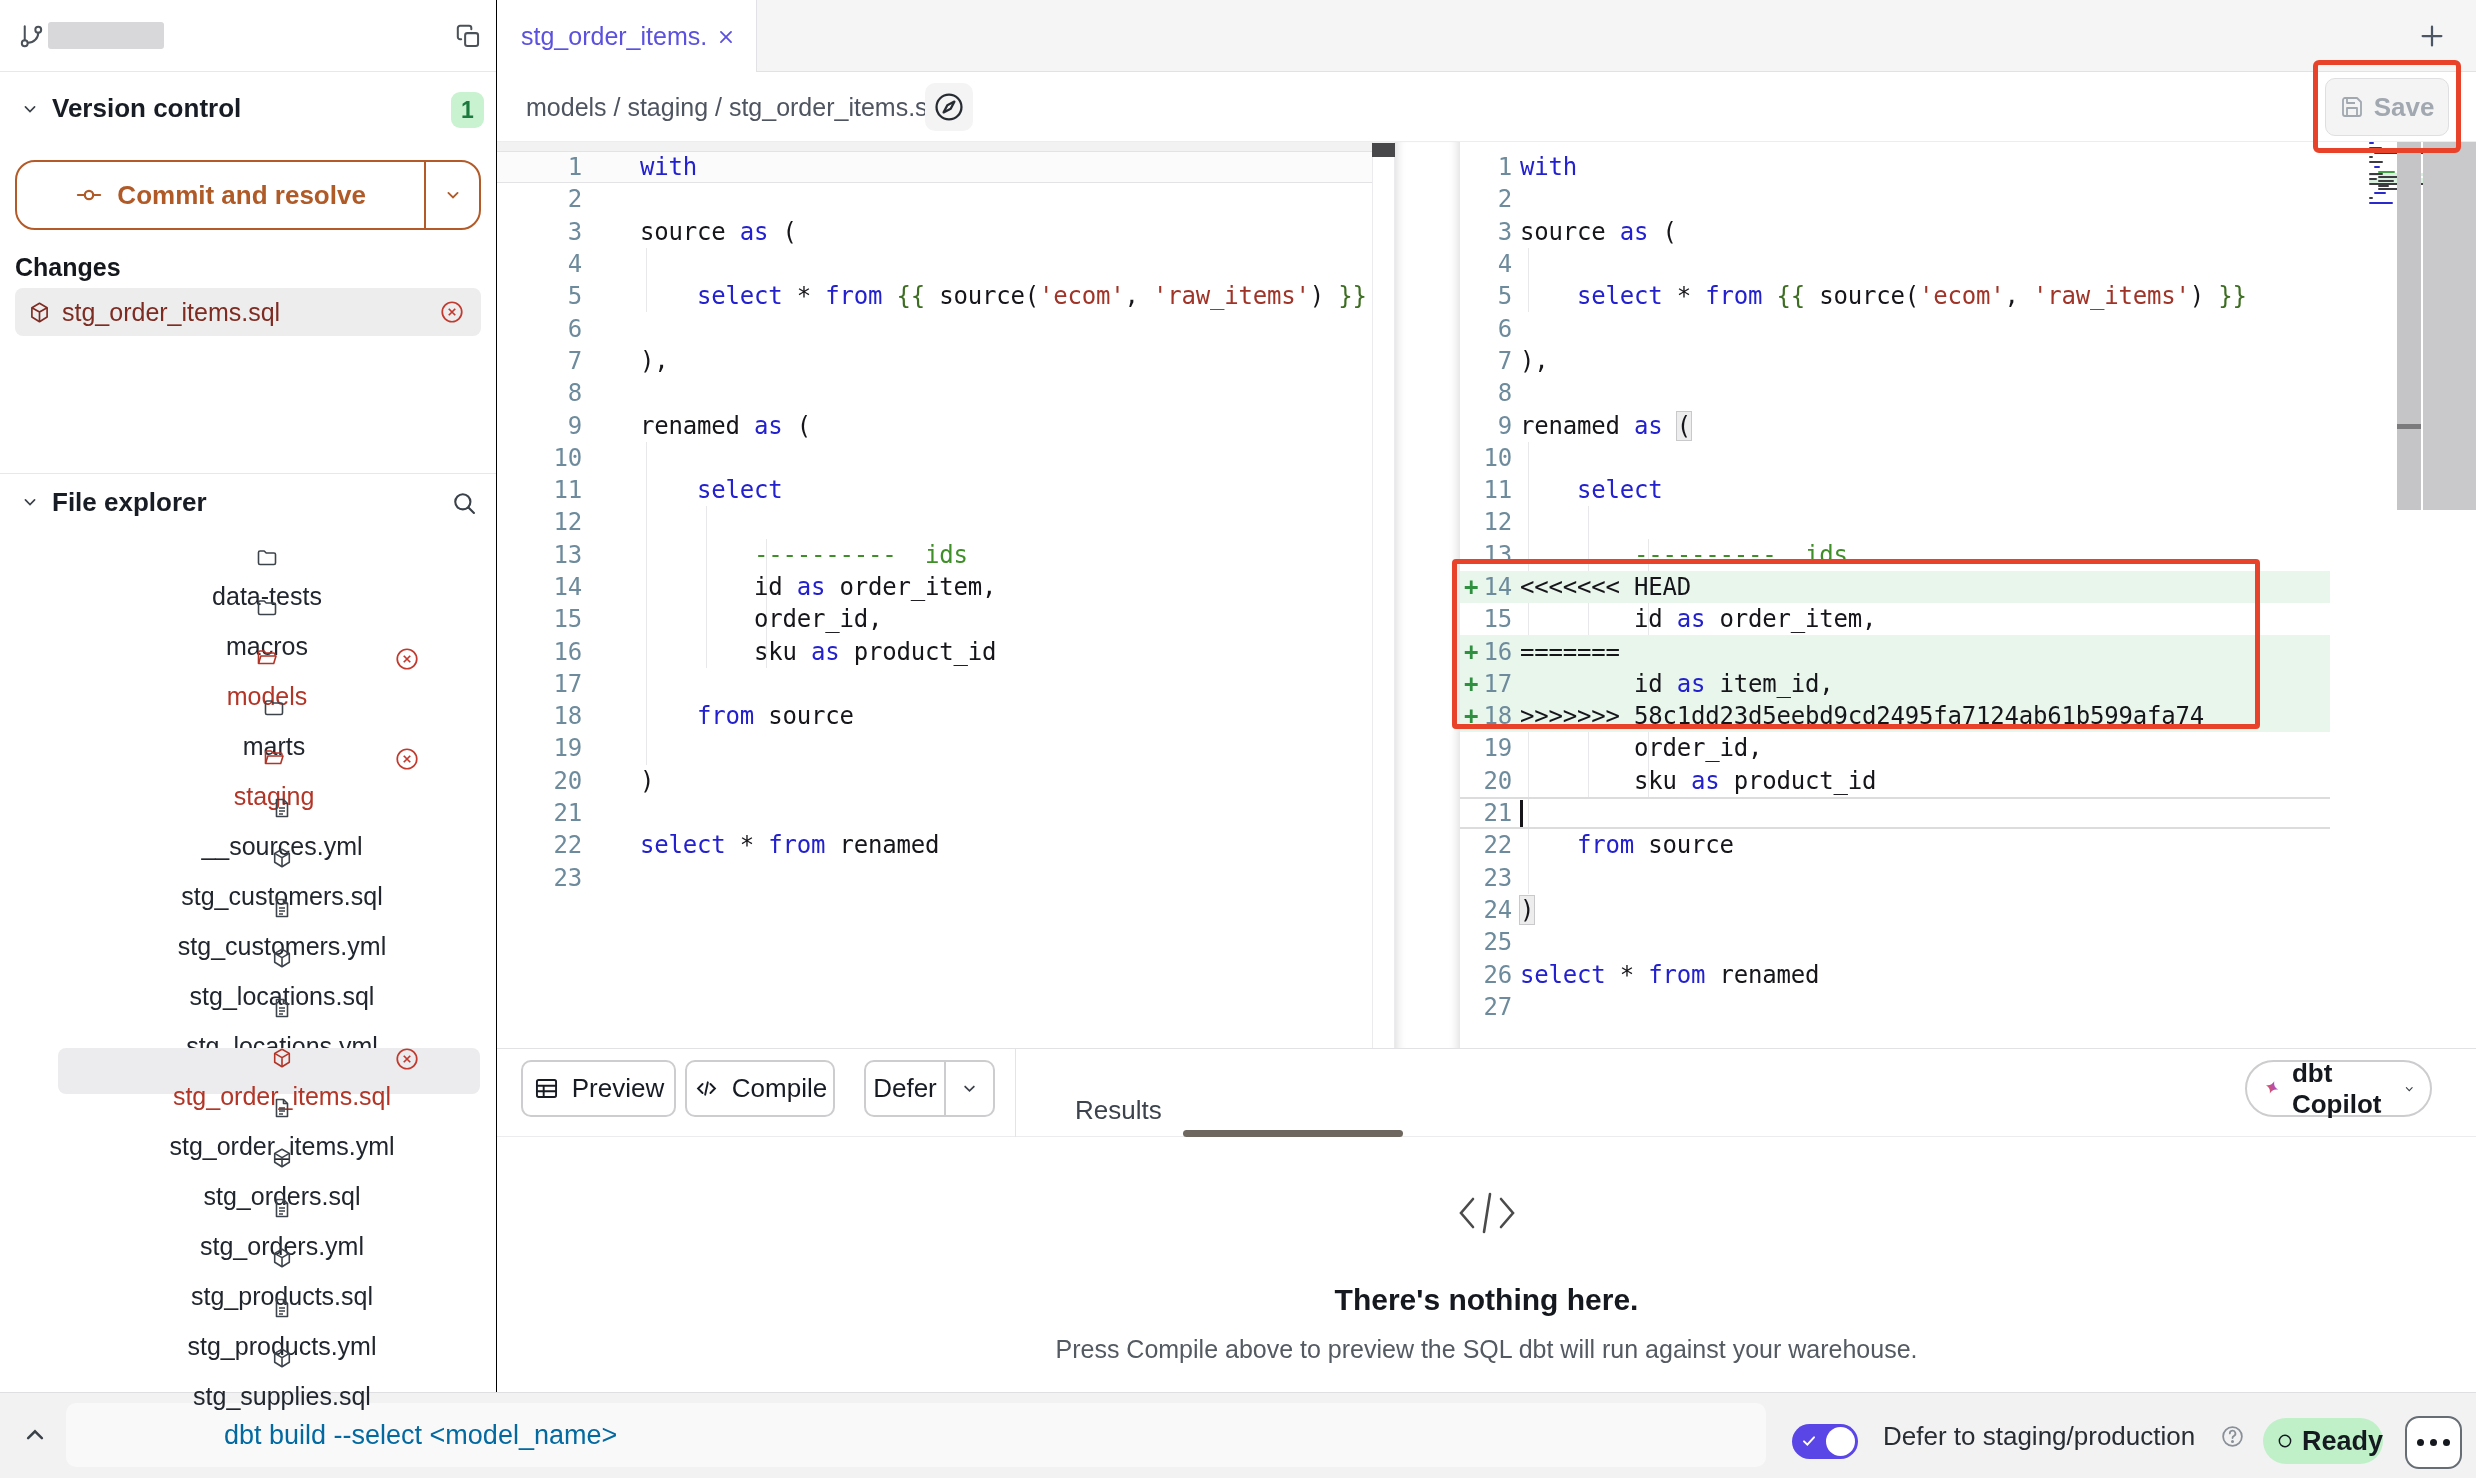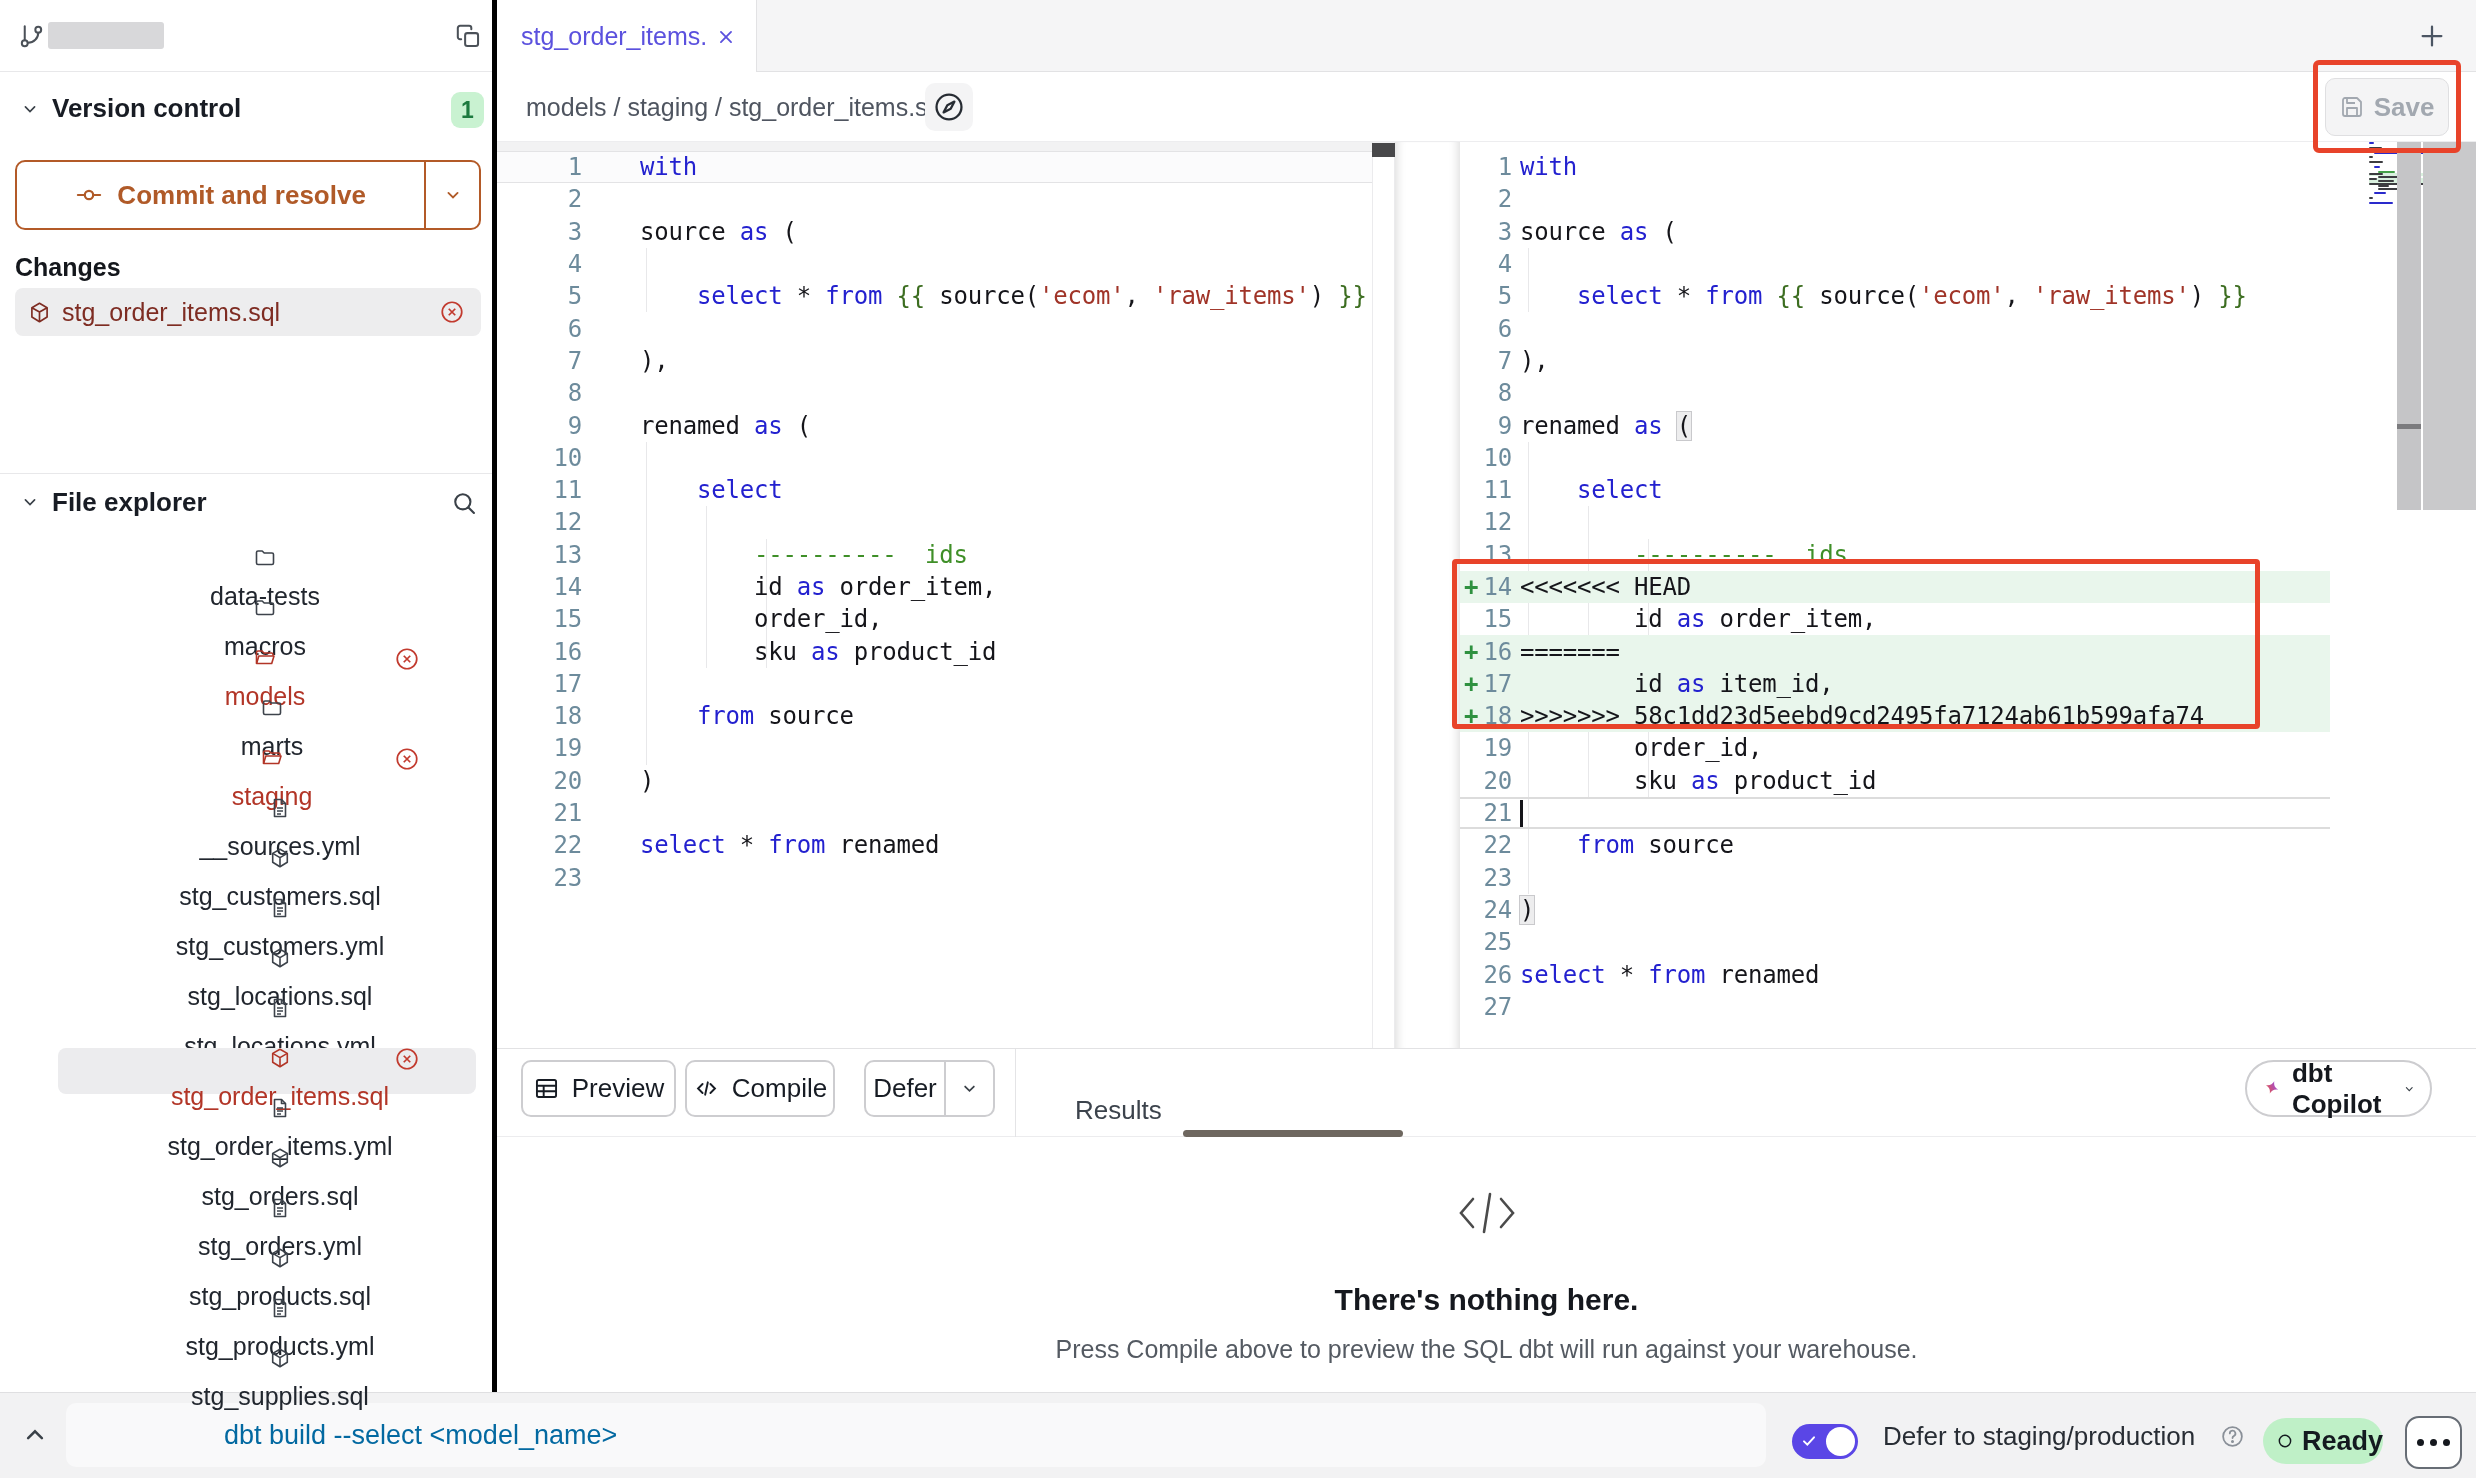--- a/index.html
+++ b/index.html
@@ -5,27 +5,27 @@
   * { margin:0; padding:0; box-sizing:border-box; }
   html,body { background:#ffffff; }
   .app {
     position:relative; width:2476px; height:1478px; overflow:hidden;
     font-family:"Liberation Sans", sans-serif; background:#ffffff; color:#15181e;
   }
   svg { display:block; }
   .abs { position:absolute; }
 
   
-  .sidebar { position:absolute; left:0; top:0; width:497px; height:1392px; background:#fff; border-right:5px solid #000000; }
+  .sidebar { position:absolute; left:0; top:0; width:497px; height:1392px; background:#fff; border-right:1px solid #000000; }
   .sb-header { position:absolute; left:0; top:0; width:100%; height:72px; border-bottom:1px solid #e8e8ea; }
   .redacted { position:absolute; left:48px; top:22px; width:116px; height:27px; background:#d8d8da; border-radius:3px; }
   .sec-title { font-size:26px; font-weight:600; color:#181c24; }
   .vc-badge { position:absolute; left:451px; top:92px; width:33px; height:36px; background:#c9f2d1; color:#1d7a3f;
     font-size:23px; font-weight:600; border-radius:9px; display:flex; align-items:center; justify-content:center; }
-  .commit-btn { position:absolute; left:15px; top:160px; width:466px; height:70px; border:2px solid #b35a28; border-radius:10px;
+  .commit-btn { position:absolute; left:15px; top:160px; width:466px; height:70px; border:2px solid #b35a28; border-radius:20px;
     background:#fff; display:flex; align-items:stretch; cursor:pointer; }
   .commit-main { width:409px; display:flex; align-items:center; justify-content:center; gap:14px; color:#b05a28; font-size:26px; font-weight:600; }
   .commit-chev { width:55px; border-left:2px solid #b35a28; display:flex; align-items:center; justify-content:center; color:#b05a28; }
   .changes-label { position:absolute; left:15px; top:253px; font-size:25px; font-weight:700; color:#14171c; }
   .changed-row { position:absolute; left:15px; top:288px; width:466px; height:48px; background:#ededee; border-radius:8px;
     display:flex; align-items:center; padding-left:12px; gap:10px; color:#7e2c22; font-size:25px; font-weight:500; }
   .changed-row .spacer { flex:1; }
   .sb-divider { position:absolute; left:0; top:473px; width:100%; height:1px; background:#e8e8ea; }
   .fe-search { position:absolute; left:450px; top:489px; color:#3a4148; cursor:pointer; }
   .file-list { position:absolute; left:0; top:546px; width:100%; }

